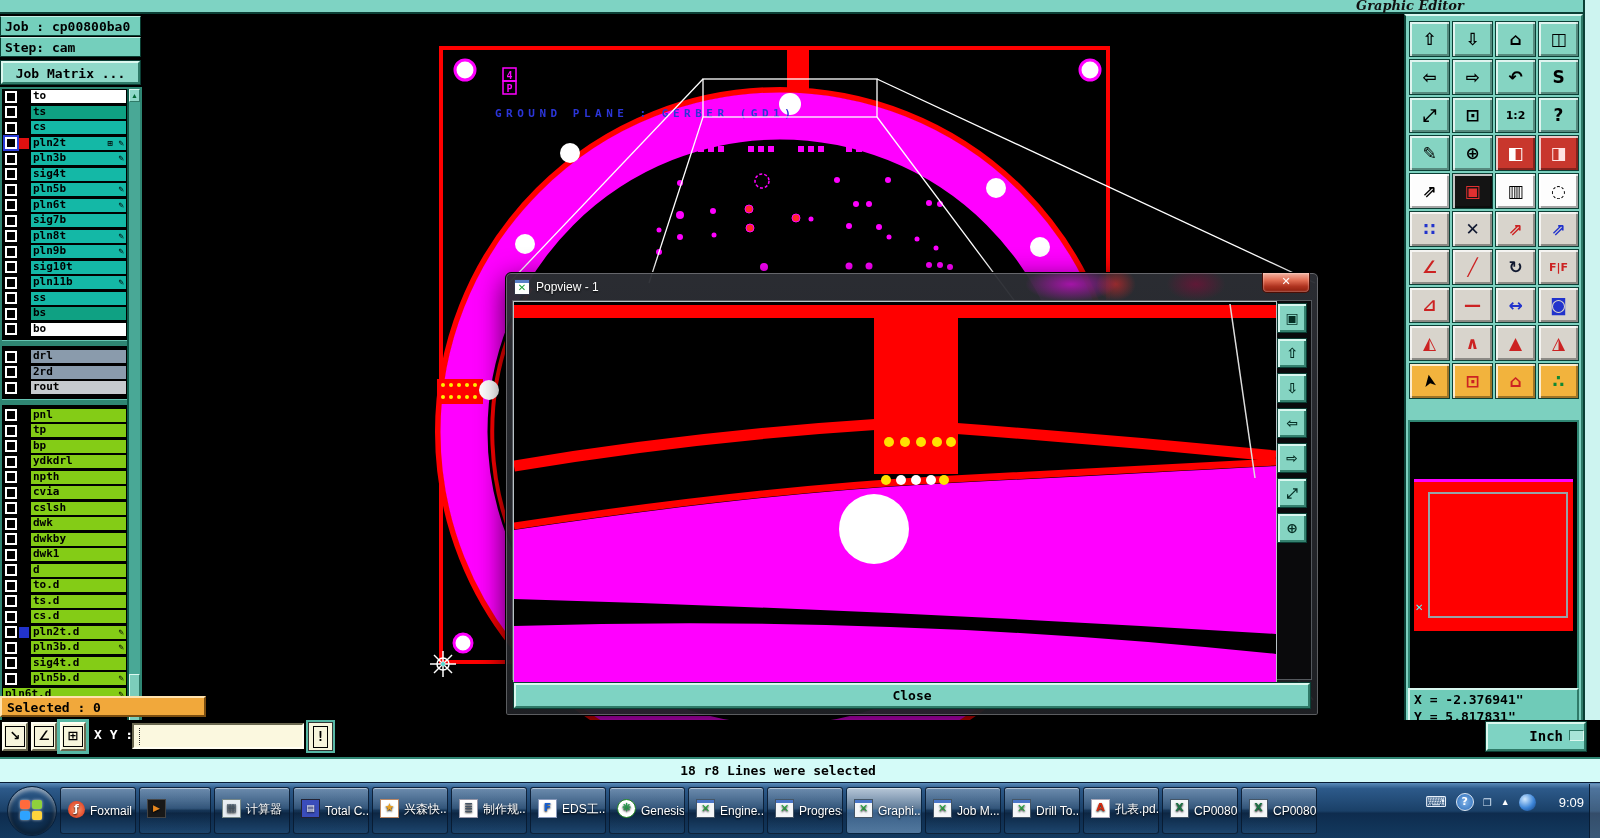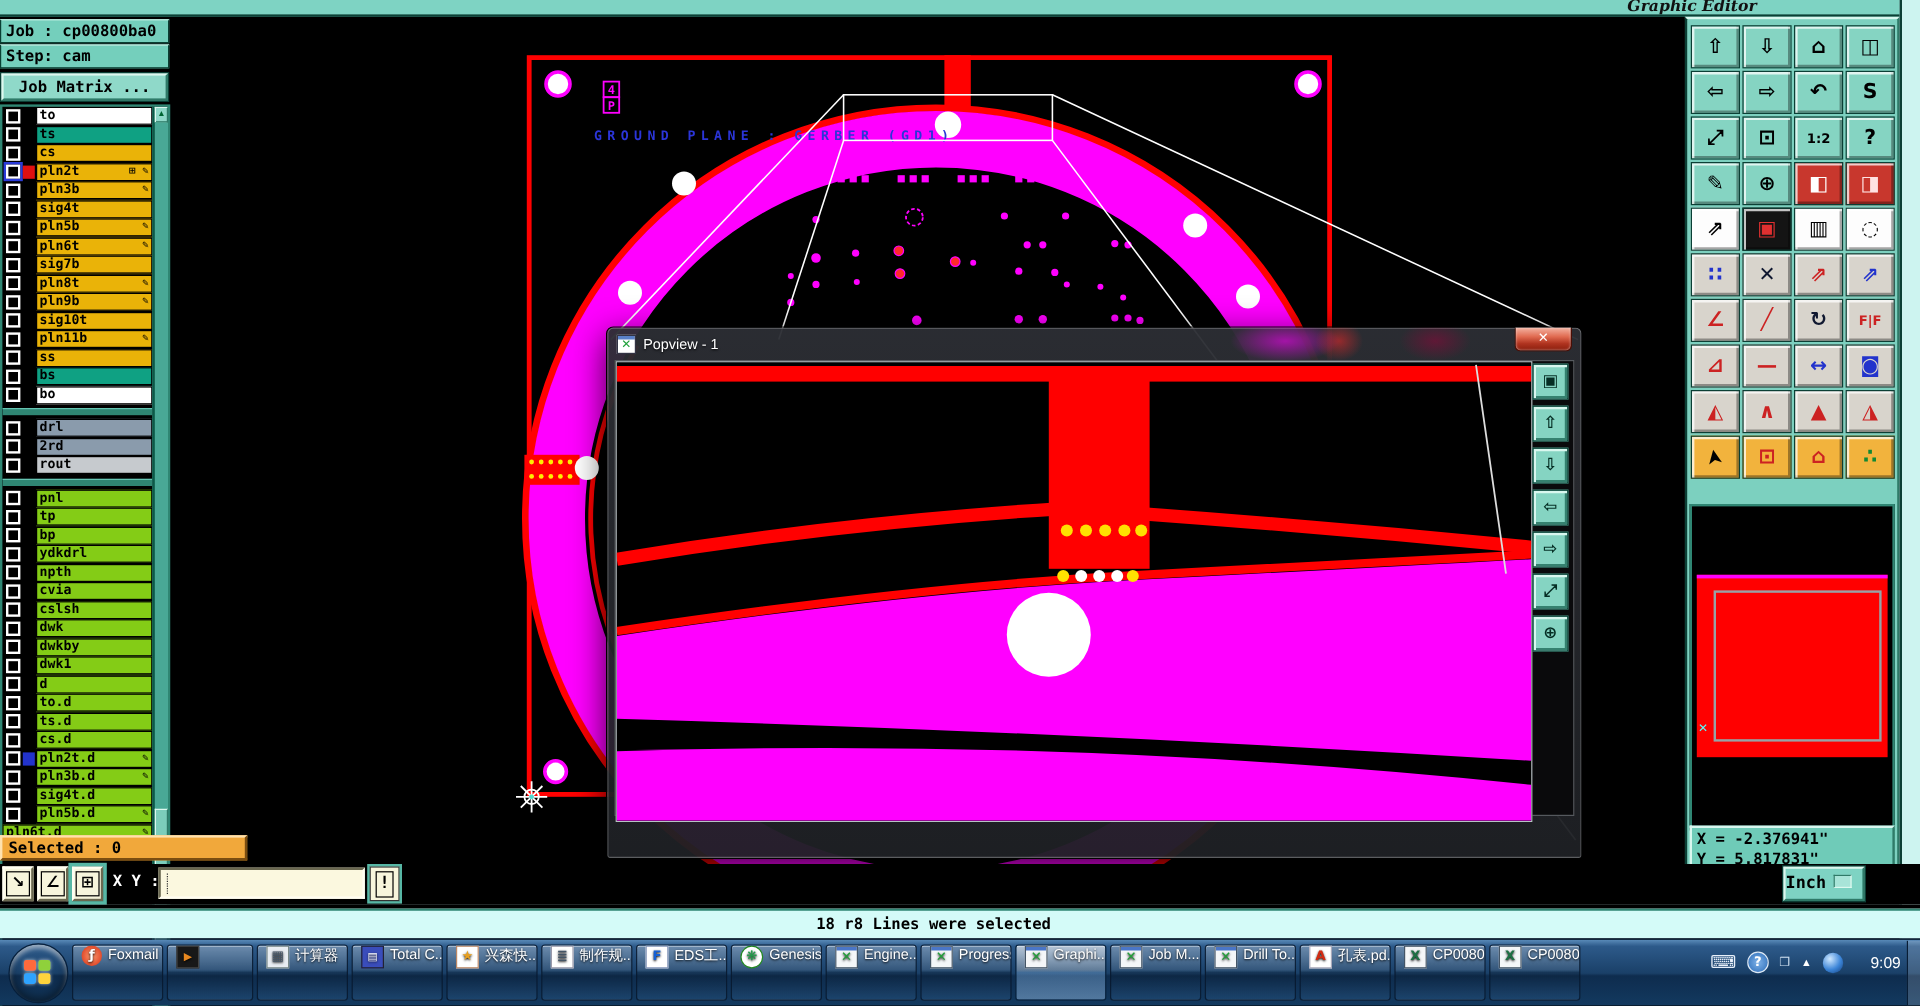--- a/index.html
+++ b/index.html
@@ -23,21 +23,21 @@
   #layer-list{left:0;top:87px;width:142px;height:784px;background:#000;border:2px solid #2f8673;box-sizing:border-box;overflow:hidden}
   #layer-rows{position:absolute;left:0;top:0;right:13px;bottom:0;overflow:hidden}
   .lrow{display:flex;align-items:center;height:15.5px}
   .cb{width:8px;height:8px;border:2px solid #fff;background:#000;margin:0 2px 0 3px;flex:none}
   .cb.is-1{outline:2px solid #2a3bd8}
   .chip{width:10px;height:11px;margin-right:1px;flex:none}
   .lname{flex:1;font:bold 11px "DejaVu Sans Mono",monospace;color:#000;border:1px solid #000;
     padding:0 2px;height:13px;line-height:12px;position:relative;white-space:nowrap;overflow:hidden}
   .lic{position:absolute;right:2px;top:0;font-size:9px;line-height:12px}
   .lic2{position:absolute;right:13px;top:0;font-size:9px;line-height:12px}
-  .bg-w{background:#fff}.bg-t{background:#0fa183}.bg-g{background:#eab308}
+  .bg-w{background:#fff}.bg-t{background:#0fa183}.bg-g{background:#14b8a6}
   .bg-s{background:#8a9bac}.bg-l{background:#c6cace}.bg-c{background:#84cc16}
   .lsep{height:5px;background:#2f8673;border-top:1px solid #67c4b2;margin:3px 0}
   #vscroll{position:absolute;right:0;top:0;width:13px;height:100%;background:#49a896;border-left:2px solid #0c5948;box-sizing:border-box}
   .sarrow{position:absolute;left:0;width:11px;height:13px;background:#8fd9c9;border:1px solid;
     border-color:#dcf8ef #2f7a68 #2f7a68 #dcf8ef;color:#063;font-size:7px;text-align:center;line-height:12px;box-sizing:border-box}
   #sar-up{top:0}#sar-dn{bottom:0}
   #sthumb{position:absolute;left:0;top:75%;width:11px;height:21%;background:#7ccdbb;border:1px solid;border-color:#dcf8ef #2f7a68 #2f7a68 #dcf8ef;box-sizing:border-box}
 
   #sel-bar{left:0;top:696px;width:206px;height:21px;background:#f1a83b;color:#000;
     font:bold 13px "DejaVu Sans Mono",monospace;line-height:19px;padding-left:5px;box-sizing:border-box;
@@ -109,23 +109,23 @@
   #mode-btns{left:2px;top:2px;display:flex}
   #xy-label{left:94px;top:7px;color:#fff;font:bold 13px "DejaVu Sans Mono",monospace}
   #xy-input{left:132px;top:3px;width:172px;height:26px;background:#fbf8df;border:2px solid;
     border-color:#6a6850 #fffef2 #fffef2 #6a6850;box-sizing:border-box}
   #xy-caret{position:absolute;left:5px;top:3px;width:1px;height:17px;border-left:1px dotted #333}
   #excl-btn{left:308px;top:2px;width:25px;height:29px;background:#f7f5dc;outline:2px solid #57b7a5;
     border:1px solid #333;box-sizing:border-box;text-align:center;color:#000;font:bold 14px "DejaVu Sans Mono",monospace;line-height:26px}
   #excl-btn .in{display:inline-block;width:13px;height:20px;border:1px solid #000;line-height:19px}
   #prompt-bar{left:337px;top:2px;width:1143px;height:29px;background:#fbf8df;border:1px solid #8a8870;
     box-sizing:border-box;color:#000;font:bold 13px "DejaVu Sans Mono",monospace;line-height:27px;padding-left:12px}
-  #inch-btn{left:1486px;top:2px;width:68px;height:29px;background:#7ed3c3;
+  #inch-btn{left:1486px;top:2px;width:100px;height:29px;background:#7ed3c3;
     border:2px solid;border-color:#dcf8ef #2f7a68 #2f7a68 #dcf8ef;outline:1px solid #0b3f35;box-sizing:border-box;
-    color:#000;font:bold 14px "DejaVu Sans Mono",monospace;line-height:25px;text-align:left}
+    color:#000;font:bold 14px "DejaVu Sans Mono",monospace;line-height:25px;text-align:right}
   #inch-box{display:inline-block;width:13px;height:9px;background:#a8e4d8;border:1px solid;
     border-color:#2f7a68 #dcf8ef #dcf8ef #2f7a68;margin-left:6px}
 
   
   #msg-bar{left:0;top:754px;width:1600px;height:28px;background:#d4fbf8;border-top:3px solid #000;
     box-shadow:inset 0 2px 0 #2f8673;box-sizing:border-box;color:#000;z-index:10;
     font:bold 13px "DejaVu Sans Mono",monospace;text-align:center;line-height:27px}
   #msg-text{display:inline-block;transform:translateX(-22px)}
 
   
@@ -138,21 +138,21 @@
     border:1px solid #071f3a;box-shadow:inset 0 -4px 8px rgba(0,0,0,.5), inset 0 3px 4px rgba(255,255,255,.6)}
   .flag{position:absolute;width:10px;height:9px;border-radius:2px;box-shadow:0 0 3px rgba(255,255,255,.7)}
   #fl1{left:12px;top:13px;background:#ff6a3c}
   #fl2{left:24px;top:13px;background:#8fd13b}
   #fl3{left:12px;top:24px;background:#2ea3ff}
   #fl4{left:24px;top:24px;background:#ffd43c}
   #task-items{left:60px;top:4px;height:47px;display:flex;gap:3px}
   .tkbtn{height:47px;min-width:72px;max-width:76px;box-sizing:border-box;border:1px solid rgba(8,25,48,.9);border-radius:3px;
     background:linear-gradient(rgba(255,255,255,.30),rgba(255,255,255,.10) 45%,rgba(0,0,0,.18) 50%,rgba(60,110,160,.25));
     box-shadow:inset 0 1px 0 rgba(255,255,255,.5);
-    display:flex;align-items:flex-start;gap:5px;padding:0 7px;color:#fff;font:12px "Liberation Sans",sans-serif;
+    display:flex;align-items:flex-end;gap:5px;padding:15px 7px;color:#fff;font:12px "Liberation Sans",sans-serif;
     text-shadow:0 1px 2px #000;white-space:nowrap;overflow:hidden}
   .tkbtn.on-1{background:linear-gradient(rgba(255,255,255,.65),rgba(255,255,255,.30) 45%,rgba(120,170,220,.40) 50%,rgba(160,200,240,.45));
     border-color:#0a2540}
   .tico{width:17px;height:17px;flex:none;display:inline-block;text-align:center;font:bold 11px "DejaVu Sans",sans-serif;line-height:16px;position:relative}
   .ic-foxmail{background:radial-gradient(#ff9a6e,#d42a10);border-radius:50%}
   .ic-foxmail::before{content:"ƒ";color:#fff}
   .ic-app{background:#181818;border:1px solid #444}
   .ic-app::before{content:"▶";color:#e88820;font-size:9px}
   .ic-calc{background:#e8edf2;border:1px solid #788}
   .ic-calc::before{content:"▦";color:#456}
@@ -589,20 +589,21 @@
       <div class="pvb"><span>⇩</span></div>
 
       <div class="pvb"><span>⇦</span></div>
 
       <div class="pvb"><span>⇨</span></div>
 
       <div class="pvb"><span>⤢</span></div>
 
       <div class="pvb"><span>⊕</span></div>
     </div>
+  <div class="abs" id="pv-closebar">Close</div>
 </div>
 
 <div class="abs" id="right-panel">
   <div id="tool-grid">
 
       <div class="tbtn st-teal">
         <span>⇧</span>
       </div>
 
       <div class="tbtn st-teal">

